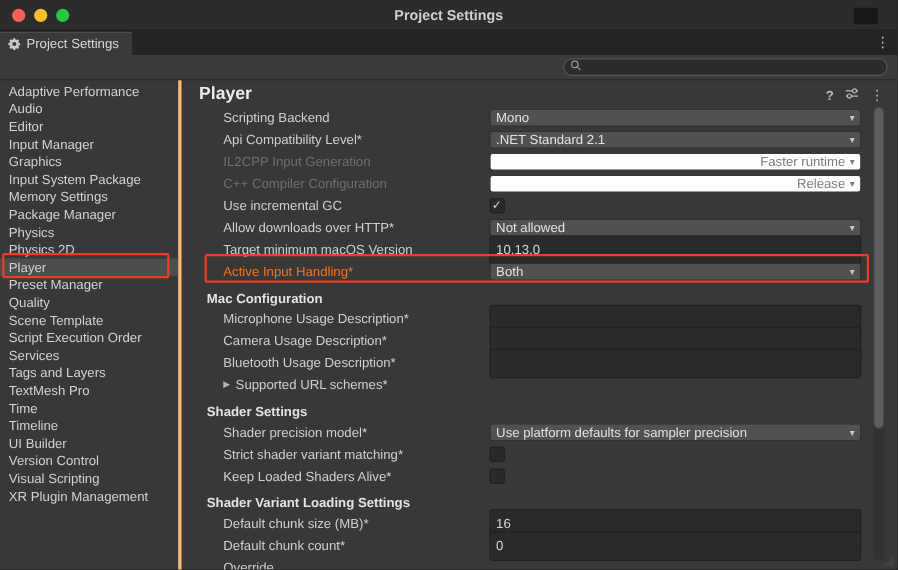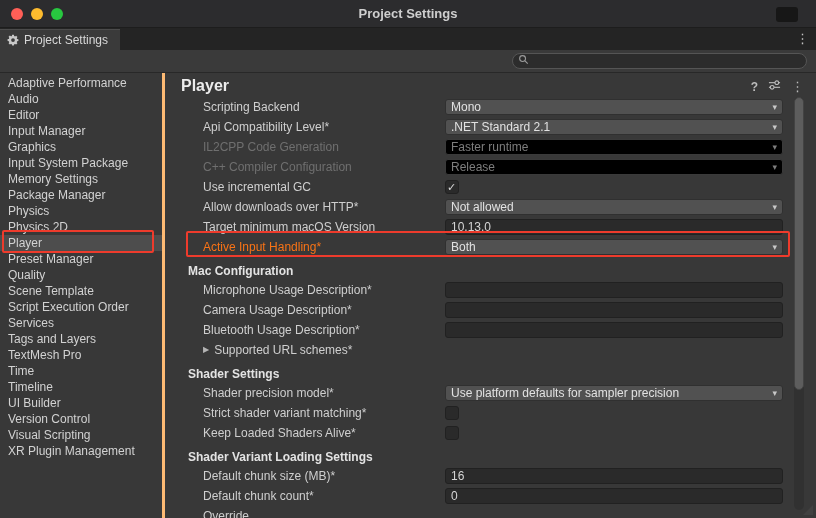--- a/index.html
+++ b/index.html
@@ -41,23 +41,23 @@
   .more-ic { color:#bcbcbc; font-size:13px; }
   .rows { position:absolute; top:24px; left:0; right:28px; bottom:0; overflow:hidden; }
   .row { height:20px; display:flex; align-items:center; padding-left:38px; }
   .row .label { width:242px; flex:none; color:#cfcfcf; white-space:nowrap; overflow:hidden; }
   .row.disabled .label { color:#6f6f6f; }
   .row.highlight .label { color:#f97316; }
   .section { height:18px; margin-top:5px; display:flex; align-items:center; padding-left:23px; font-weight:bold; color:#e3e3e3; }
   .dropdown { width:338px; height:16px; background:#515151; border:1px solid #303030; border-radius:3px; display:flex; align-items:center; justify-content:space-between; padding:0 5px; color:#e2e2e2; cursor:default; }
   .dropdown .val { white-space:nowrap; overflow:hidden; }
   .dropdown .caret { color:#c8c8c8; font-size:9px; margin-left:4px; }
-  .row.disabled .dropdown { background:#000000; border-color:#3a3a3a; color:#7d7d7d; }
+  .row.disabled .dropdown { background:#ffffff; border-color:#3a3a3a; color:#7d7d7d;justify-content:flex-end; }
   .row.disabled .dropdown .caret { color:#7d7d7d; }
-  .textfield { width:338px; height:16px; background:#2a2a2a; border:1px solid #212121; border-radius:3px; color:#d6d6d6; font-size:12px; padding:0 5px; font-family:"Liberation Sans", sans-serif; outline:none; }
+  .textfield { width:338px; height:27px; background:#2a2a2a; border:1px solid #212121; border-radius:3px; color:#d6d6d6; font-size:12px; padding:0 5px; font-family:"Liberation Sans", sans-serif; outline:none; }
   .checkbox { width:14px; height:14px; background:#2a2a2a; border:1px solid #212121; border-radius:3px; position:relative; cursor:default; }
   .checkbox .check { display:none; position:absolute; left:1px; top:0px; color:#d8d8d8; font-size:11px; line-height:12px; }
   .checkbox.checked .check { display:block; }
   .foldout-tri { color:#b4b4b4; font-size:8px; margin-right:5px; transform:translateY(-1px); }
   
   .vscroll { position:absolute; right:12px; top:24px; bottom:8px; width:10px; background:rgba(0,0,0,0.12); border-radius:5px; }
   .vthumb { position:absolute; left:0; right:0; top:0; height:293px; background:#5d5d5d; border:1px solid #434343; border-radius:5px; }
   .grip { position:absolute; right:3px; bottom:3px; width:0; height:0; border-left:10px solid transparent; border-bottom:10px solid #4a4a4a; opacity:0.5; }
   
   .ann { position:absolute; border:2px solid #ee3b2c; border-radius:2px; pointer-events:none; z-index:50; }
@@ -161,21 +161,21 @@
 
         <div class="row">
           <span class="label">Api Compatibility Level*</span>
           <div class="dropdown">
             <span class="val">.NET Standard 2.1</span>
             <span class="caret">▾</span>
           </div>
         </div>
 
         <div class="row disabled">
-          <span class="label">IL2CPP Code Generation</span>
+          <span class="label">IL2CPP Input Generation</span>
           <div class="dropdown">
             <span class="val">Faster runtime</span>
             <span class="caret">▾</span>
           </div>
         </div>
 
         <div class="row disabled">
           <span class="label">C++ Compiler Configuration</span>
           <div class="dropdown">
             <span class="val">Release</span>

